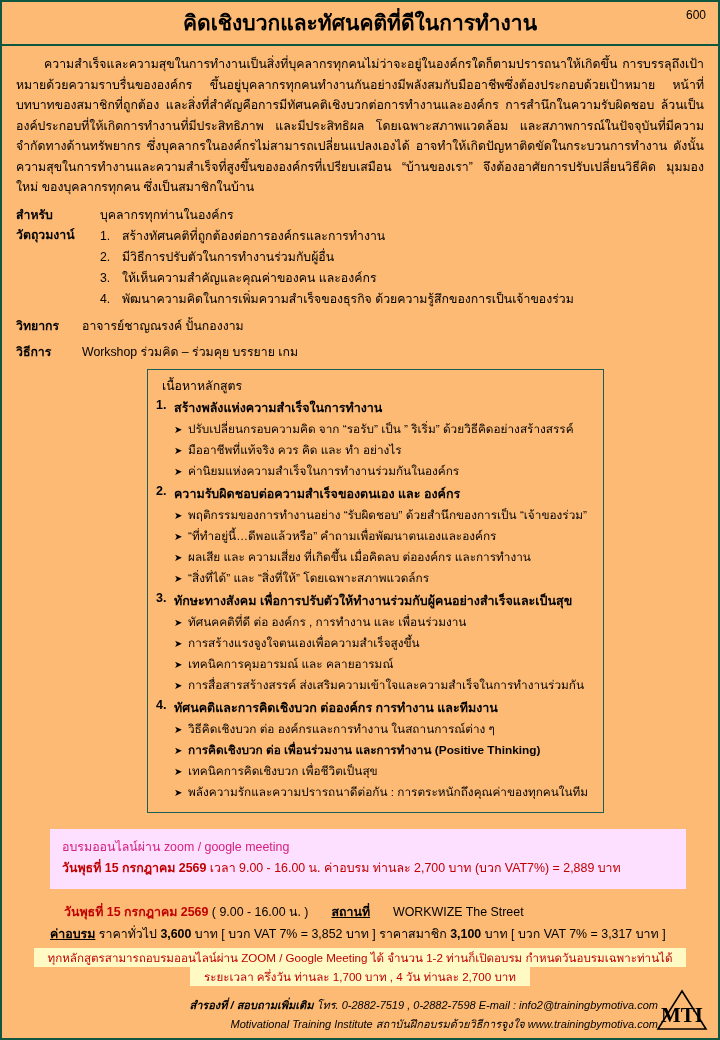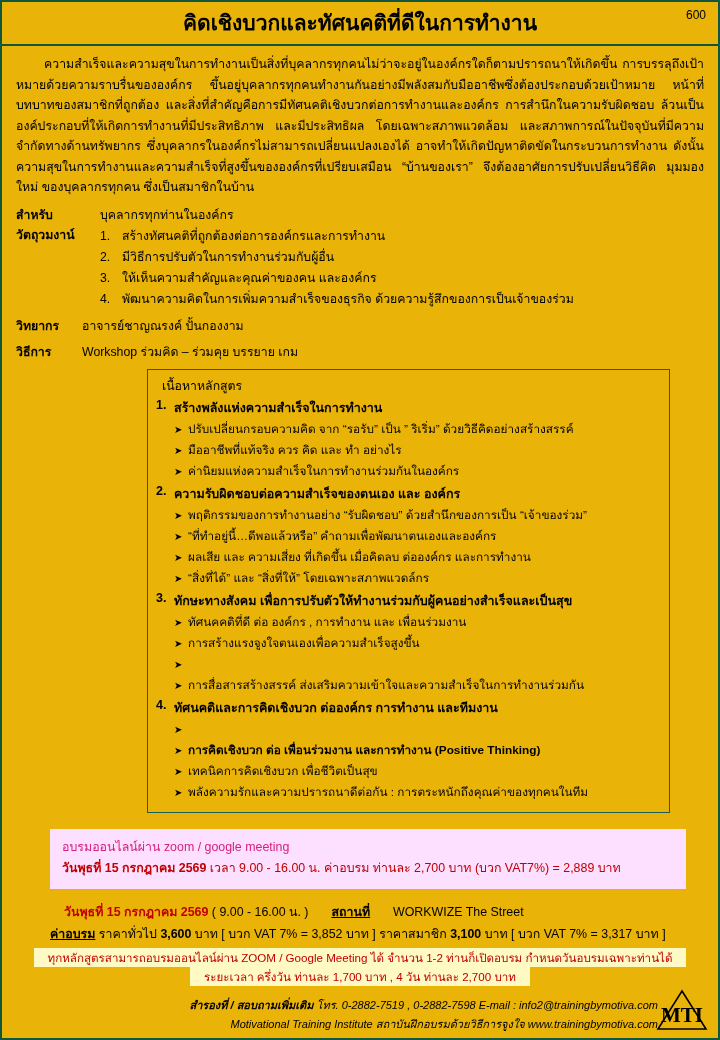--- a/index.html
+++ b/index.html
@@ -8,21 +8,21 @@
     background: #ffffff;
   }
   body {
     font-family: "Liberation Sans", "DejaVu Sans", sans-serif;
   }
   .page {
     position: relative;
     width: 720px;
     height: 1040px;
     box-sizing: border-box;
-    background: #eab308;
+    background: #fdba74;
     border: 2px solid #11563f;
     overflow: hidden;
   }
   
   .header {
     position: relative;
     height: 44px;
     border-bottom: 2px solid #11563f;
     box-sizing: border-box;
   }
@@ -84,21 +84,21 @@
     width: 22px;
     flex: 0 0 22px;
   }
 
   .kv.tight { margin-top: 7px; }
   .kv.tight .k { width: 66px; flex: 0 0 66px; }
 
   
   .course-box {
     margin: 7px 0 0 131px;
-    width: 523px;
+    width: 457px;
     box-sizing: border-box;
     border: 1px solid #1b5e55;
     padding: 5px 8px 9px 8px;
   }
   .course-box-title {
     font-size: 12.3px;
     color: #000;
     margin: 1px 0 3px 6px;
   }
   .topic {
@@ -305,32 +305,34 @@
       <div class="sub">
         <span class="arrow">➤</span>
         <span>ทัศนคคติที่ดี ต่อ องค์กร , การทำงาน และ เพื่อนร่วมงาน</span>
       </div>
       <div class="sub">
         <span class="arrow">➤</span>
         <span>การสร้างแรงจูงใจตนเองเพื่อความสำเร็จสูงขึ้น</span>
       </div>
       <div class="sub">
         <span class="arrow">➤</span>
+        <span>เทคนิคการคุมอารมณ์ และ คลายอารมณ์</span>
       </div>
       <div class="sub">
         <span class="arrow">➤</span>
         <span>การสื่อสารสร้างสรรค์ ส่งเสริมความเข้าใจและความสำเร็จในการทำงานร่วมกัน</span>
       </div>
 
       <div class="topic">
         <span class="tnum">4.</span>
         <span>ทัศนคติและการคิดเชิงบวก ต่อองค์กร การทำงาน และทีมงาน</span>
       </div>
       <div class="sub">
         <span class="arrow">➤</span>
+        <span>วิธีคิดเชิงบวก ต่อ องค์กรและการทำงาน ในสถานการณ์ต่าง ๆ</span>
       </div>
       <div class="sub bold">
         <span class="arrow">➤</span>
         <span>การคิดเชิงบวก  ต่อ เพื่อนร่วมงาน และการทำงาน   (Positive Thinking)</span>
       </div>
       <div class="sub">
         <span class="arrow">➤</span>
         <span>เทคนิคการคิดเชิงบวก เพื่อชีวิตเป็นสุข</span>
       </div>
       <div class="sub">

